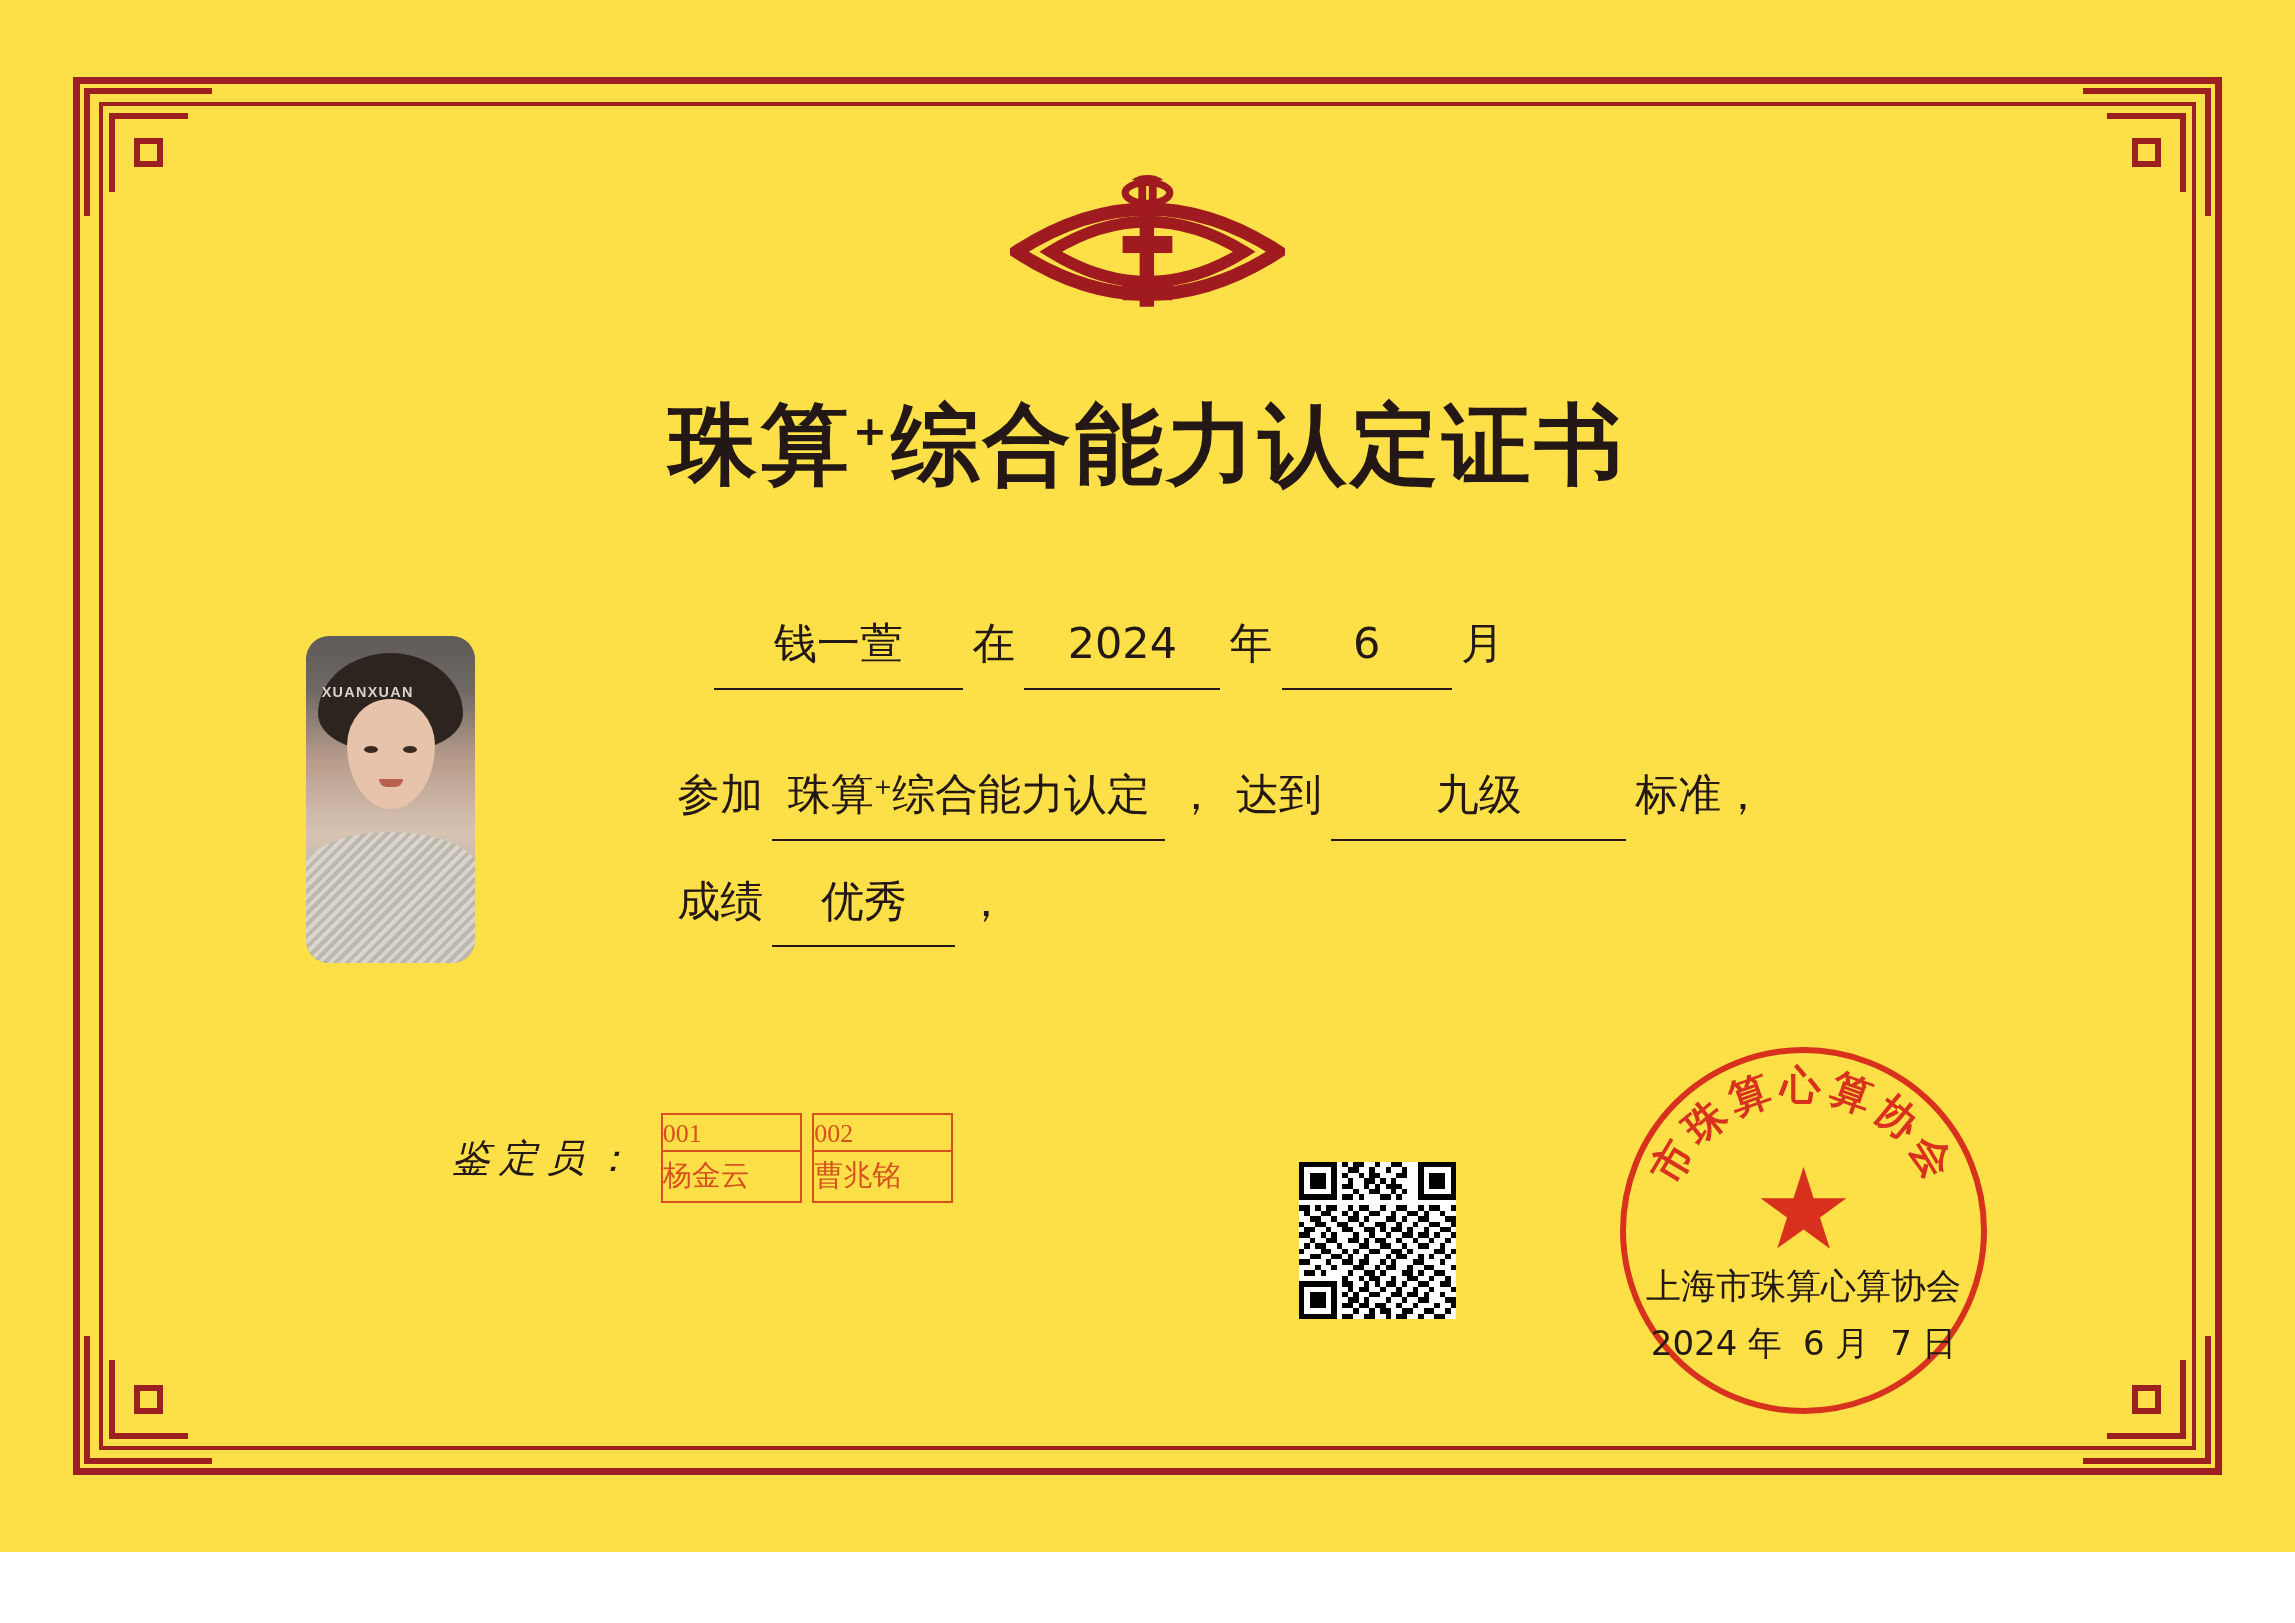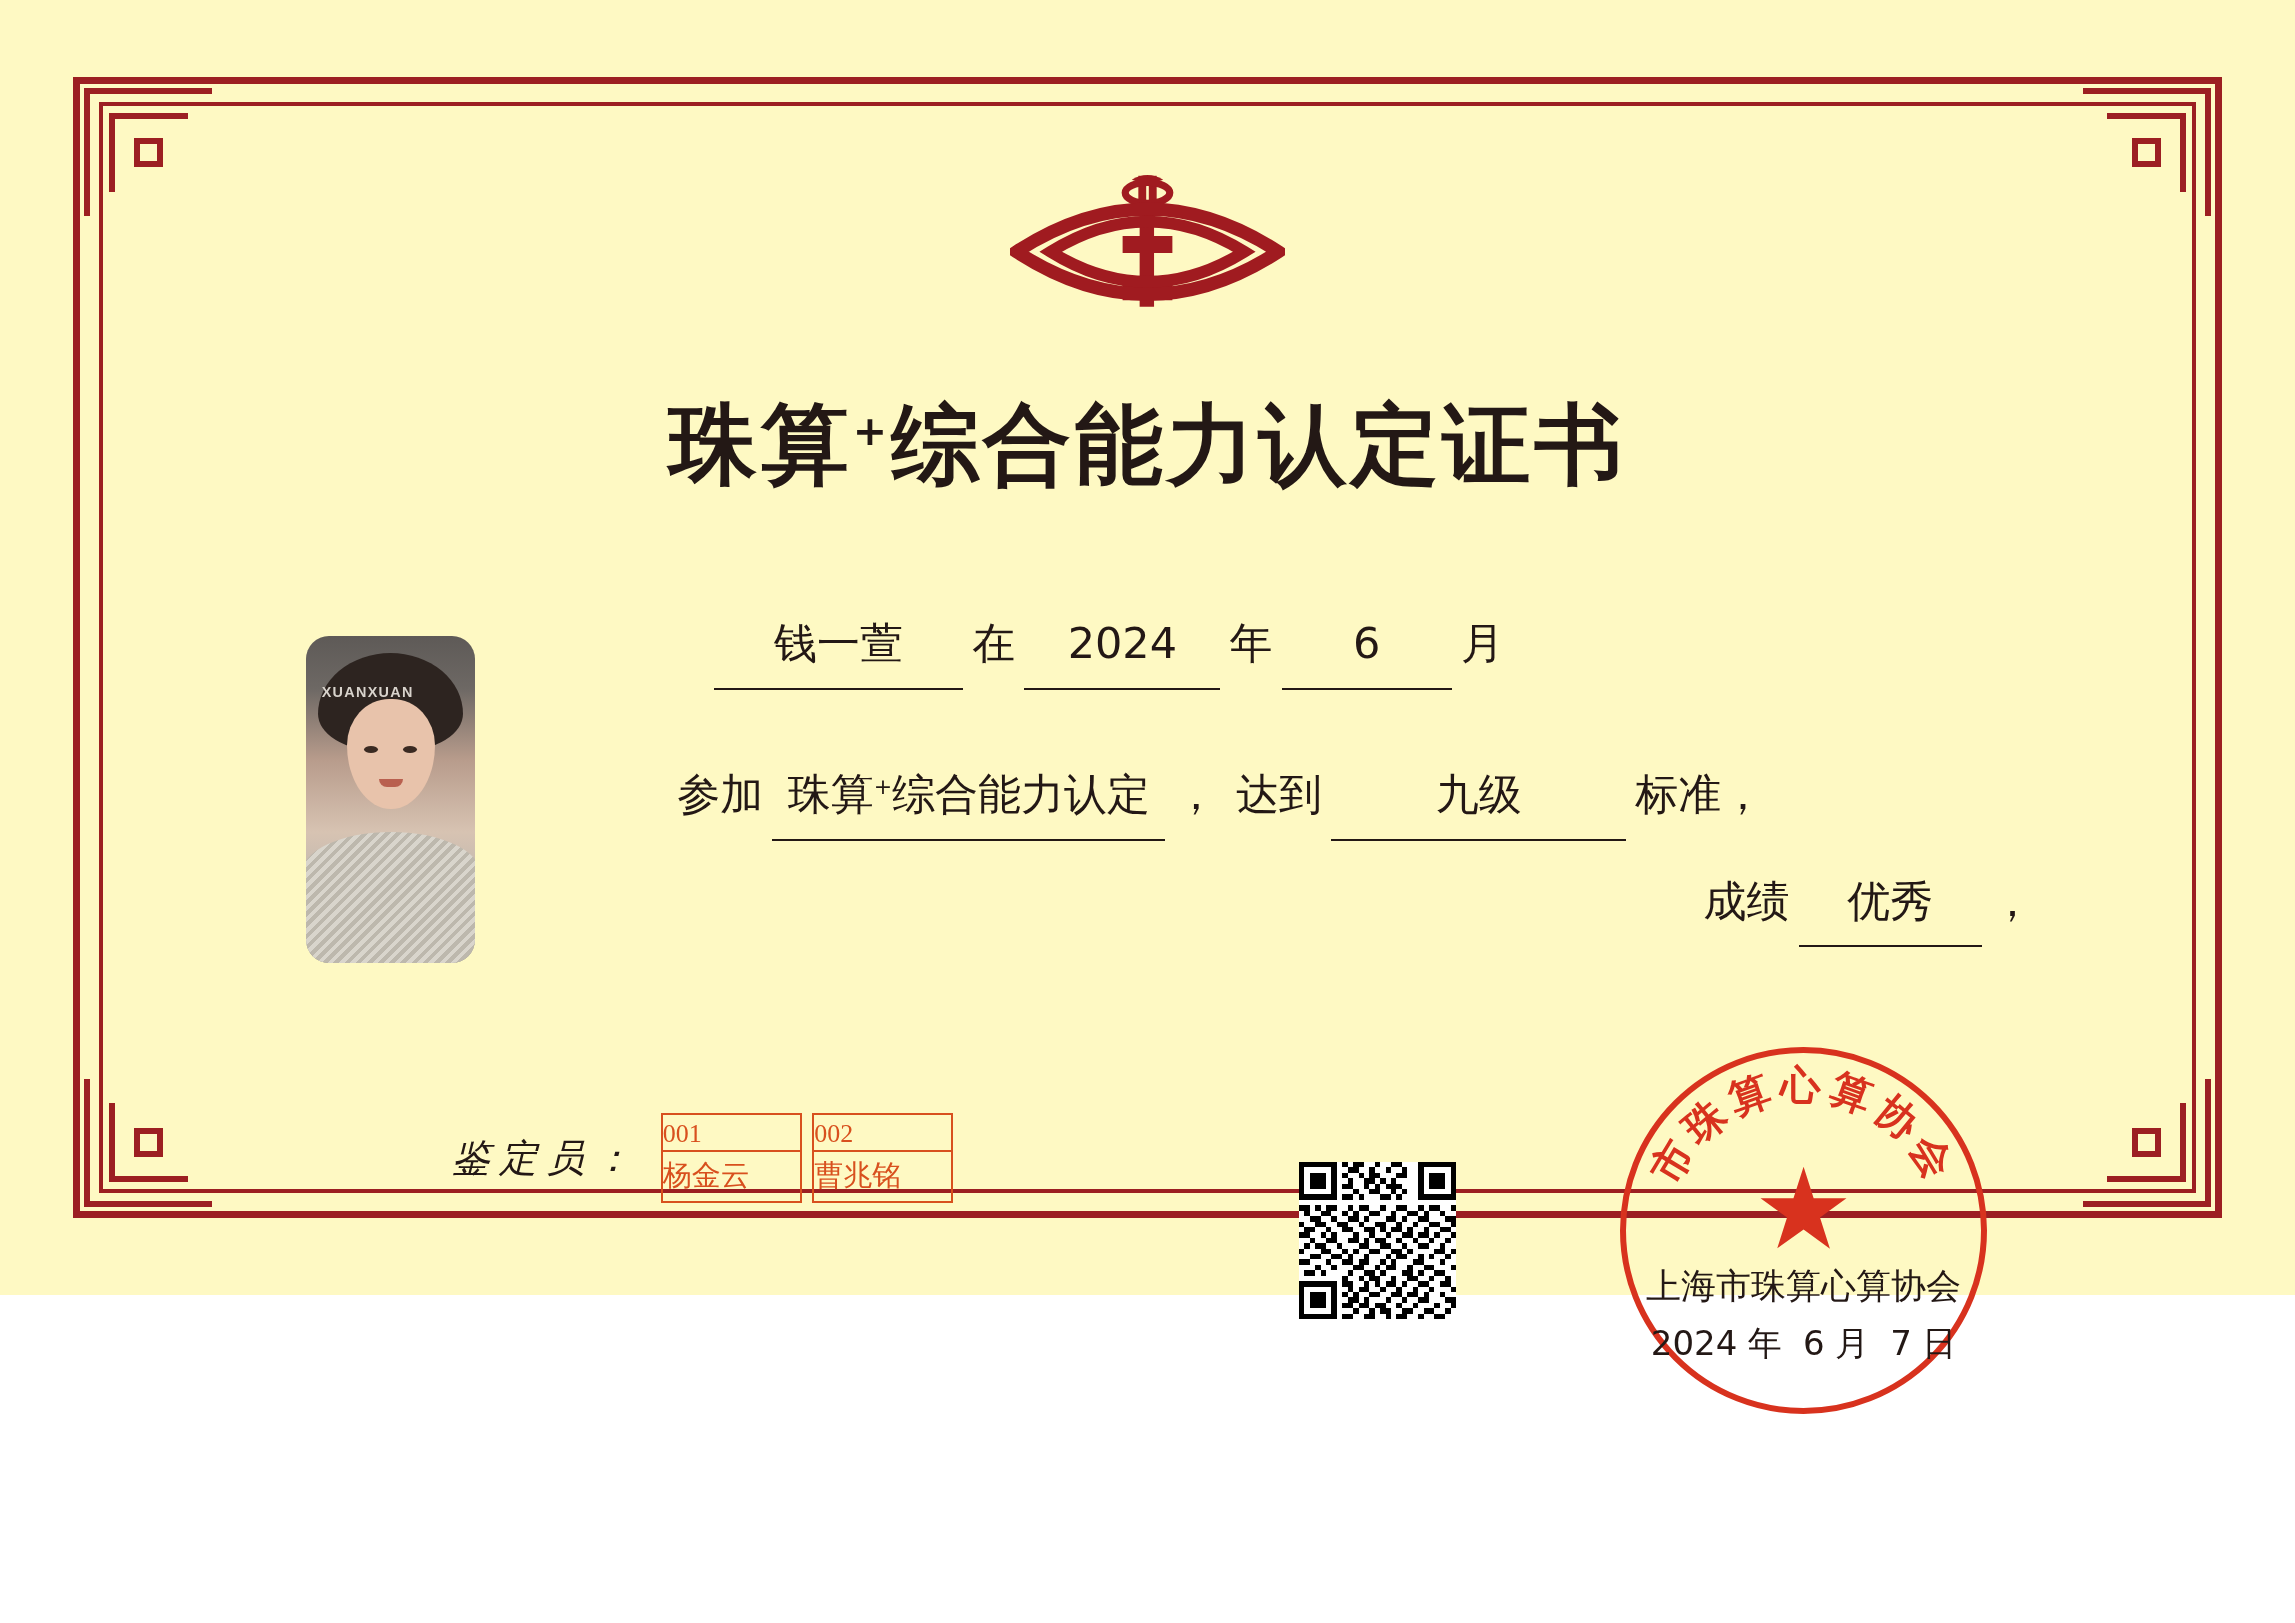--- a/index.html
+++ b/index.html
@@ -11,22 +11,22 @@
     width: 2295px;
     height: 1624px;
     font-family: "Liberation Sans", sans-serif;
     overflow: hidden;
   }
 
   
   .certificate {
     position: relative;
     width: 2295px;
-    height: 1295px;
-    background: #fef9c3;
+    height: 1552px;
+    background: #fde047;
     box-sizing: border-box;
   }
 
   .border-outer {
     position: absolute;
     left: 73px;
     top: 77px;
     right: 73px;
     bottom: 77px;
     border: 7.2px solid #9c1f22;
@@ -169,21 +169,21 @@
     font-family: "DejaVu Sans", "Liberation Sans", sans-serif;
   }
   .line {
     display: flex;
     align-items: baseline;
     font-size: 43px;
     white-space: nowrap;
   }
   .line.l1 { margin-left: 46px; margin-bottom: 76px; }
   .line.l2 { margin-bottom: 32px; }
-  .line.l3 { margin-bottom: 3px; justify-content: flex-end; }
+  .line.l3 { margin-bottom: 3px; }
 
   .fill {
     display: inline-block;
     text-align: center;
     border-bottom: 2.6px solid #231815;
     font-size: 43px;
     line-height: 1.25;
     padding-bottom: 17px;
   }
   .fill.name   { width: 249px; }

